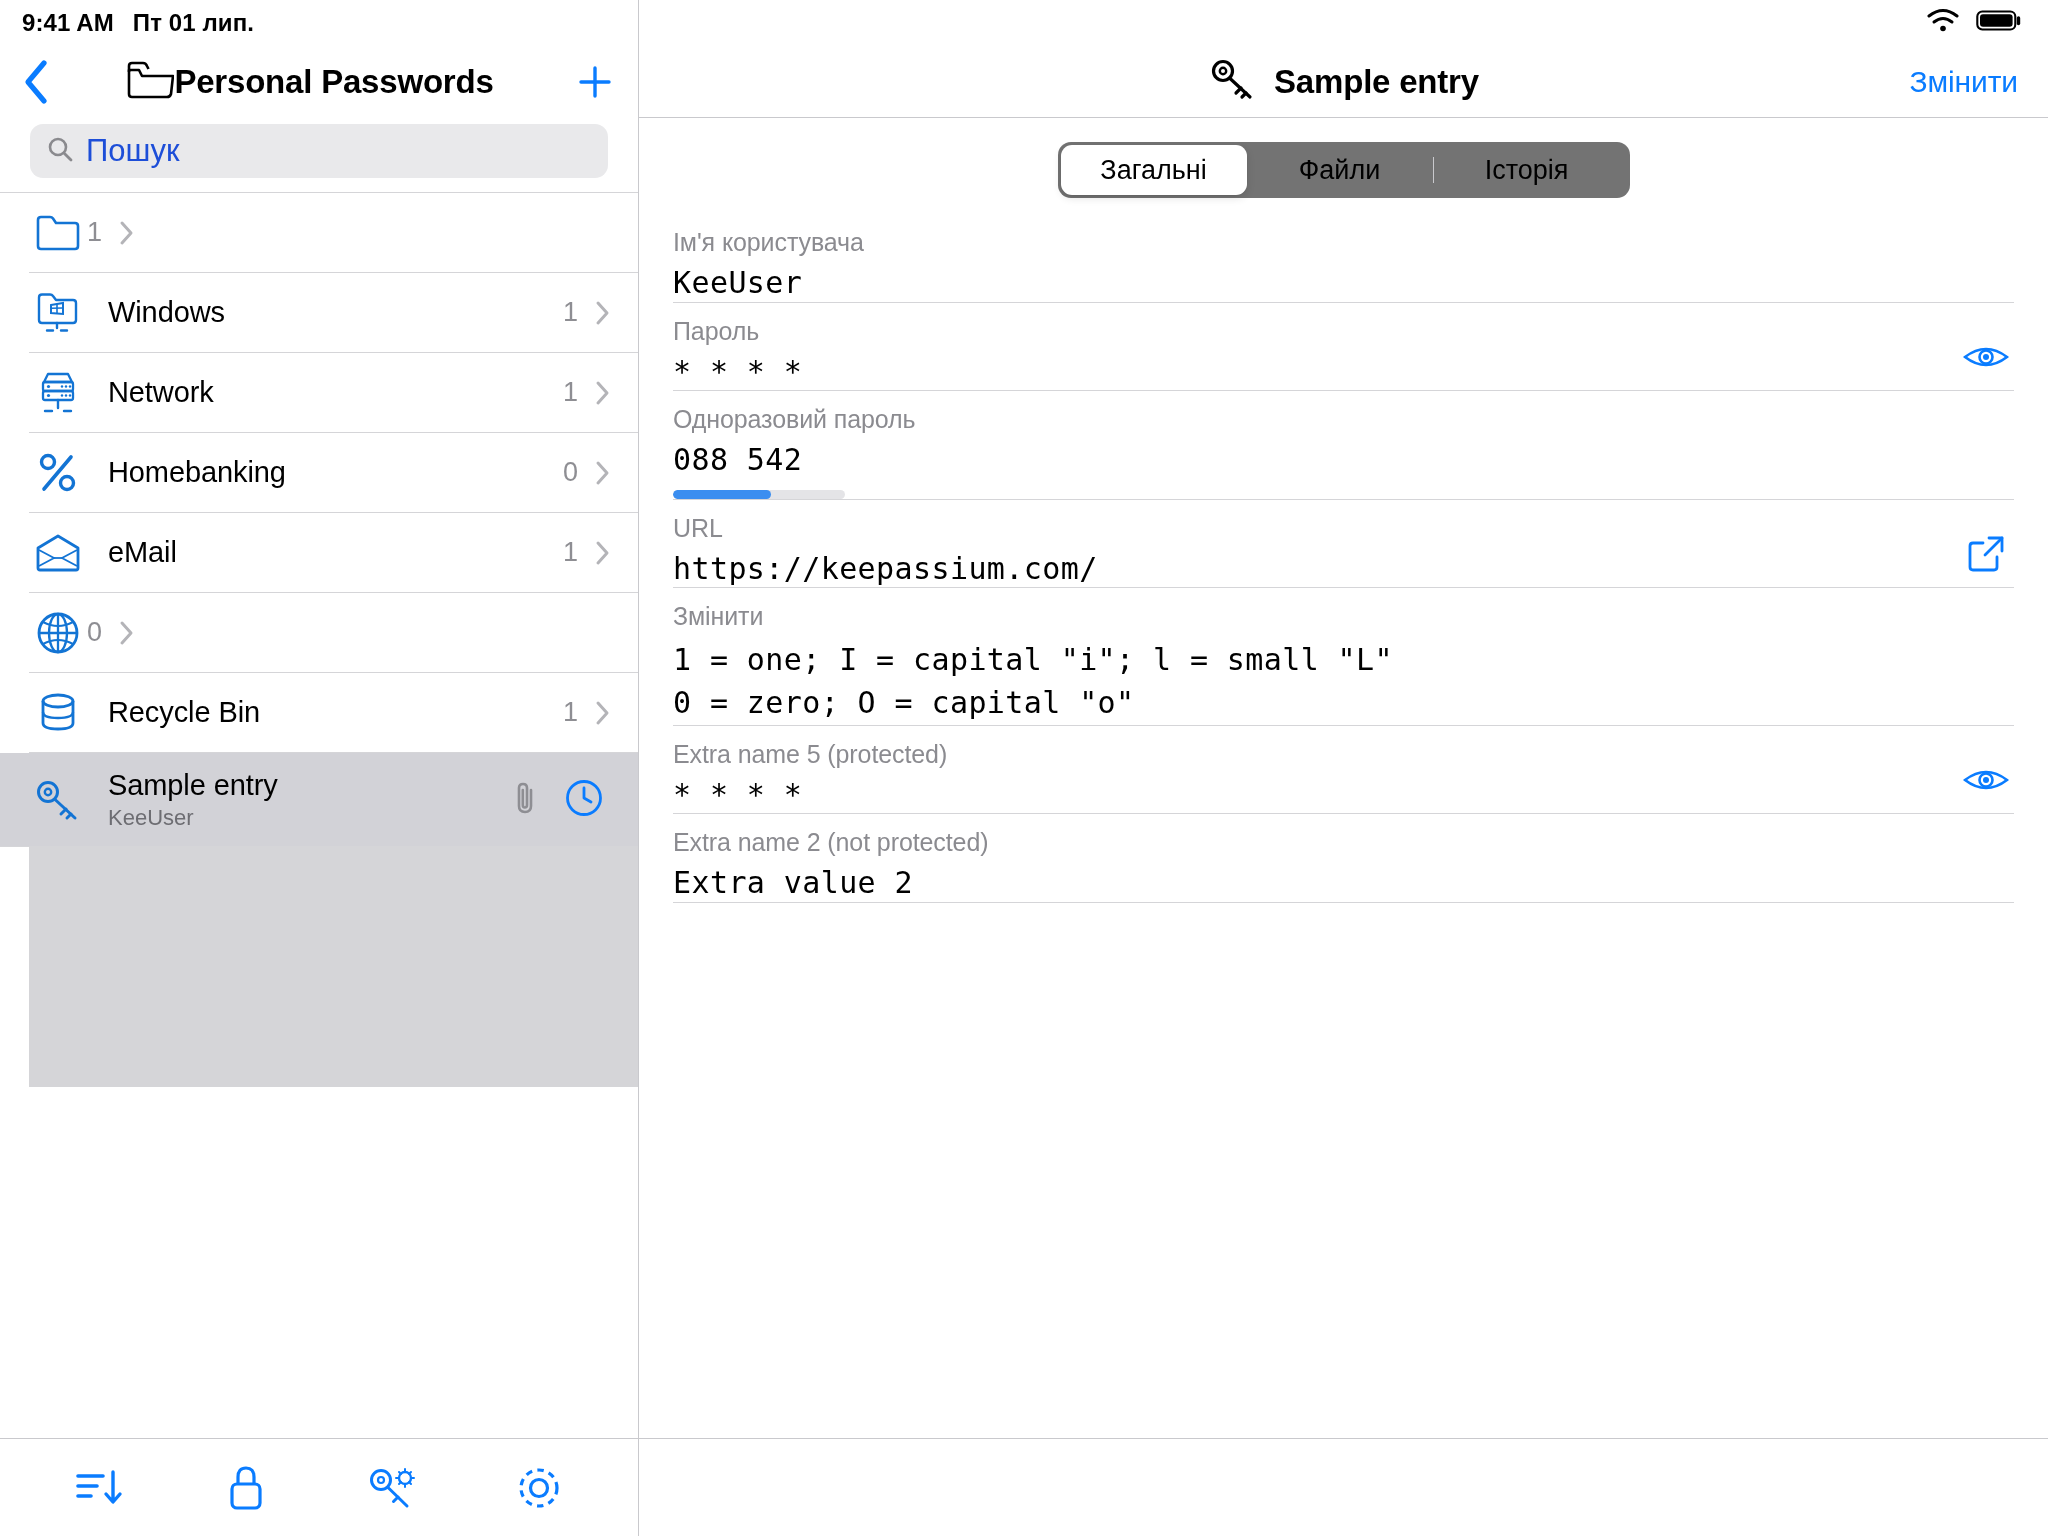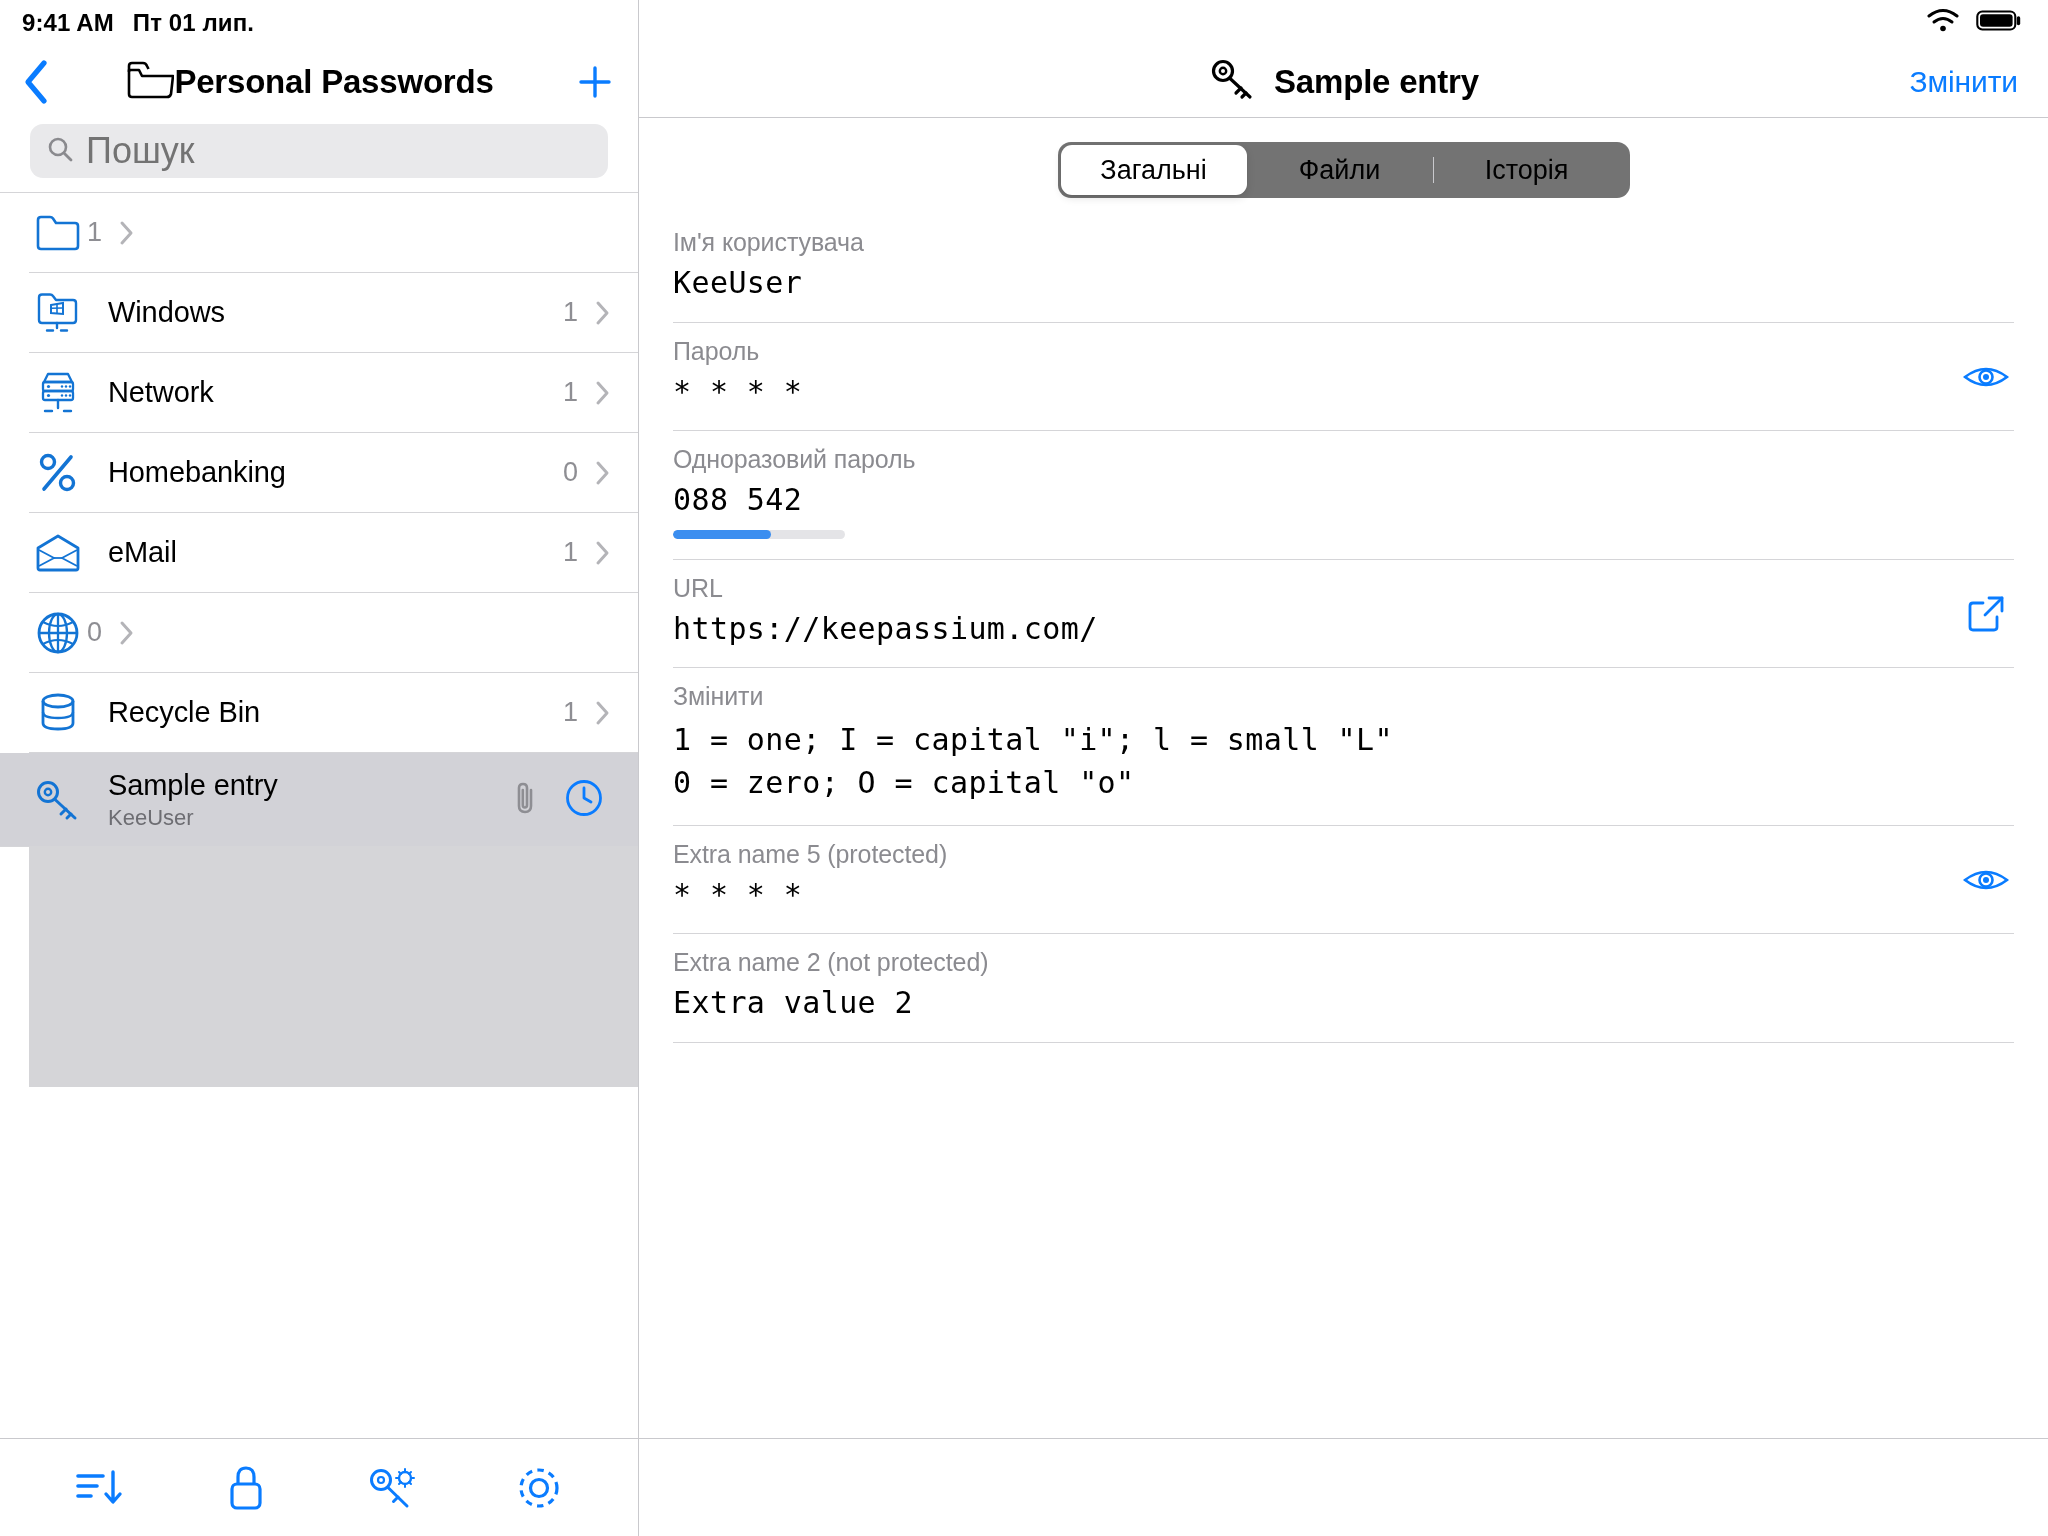--- a/index.html
+++ b/index.html
@@ -52,21 +52,21 @@
     display: flex; align-items: center; justify-content: center;
     cursor: pointer;
   }
   .plus-btn svg { display: block; }
 
   .search-wrap { padding: 6px 30px 14px 30px; }
   .search-field {
     height: 54px; background: #e9e9eb; border-radius: 13px;
     display: flex; align-items: center; padding: 0 16px; gap: 12px;
   }
-  .search-placeholder { font-size: 36px; color: #737373; }
+  .search-placeholder { font-size: 31px; color: #1d4ed8; }
 
   .group-list { flex: 1 1 auto; overflow: hidden; }
   .grow-sep { height: 1px; background: #d5d5d8; margin-left: 0; }
   .grow-sep.inset { margin-left: 29px; }
 
   .row {
     height: 79px; display: flex; align-items: center;
     padding: 0 24px 0 29px; gap: 0;
     background: transparent; cursor: pointer;
   }
@@ -162,21 +162,21 @@
     box-shadow: 0 3px 8px rgba(0,0,0,.12), 0 1px 1px rgba(0,0,0,.04);
   }
   .seg-div {
     width: 1px; background: #c9c9cd; margin: 12px 0; align-self: stretch;
   }
 
   .fields { flex: 1 1 auto; padding: 0 0 0 0; overflow: hidden; }
   .field {
     padding: 14px 34px 0 34px; position: relative;
   }
-  .field-inner { border-bottom: 1px solid #d5d5d8; padding-bottom: 20px; position: relative; }
+  .field-inner { border-bottom: 1px solid #d5d5d8; padding-bottom: 0; position: relative; }
   .field-label {
     font-size: 25px; color: #8b8b90; letter-spacing: -.1px; margin-bottom: 8px;
   }
   .field-value {
     font-family: "DejaVu Sans Mono", "Liberation Mono", monospace;
     font-size: 30px; color: #000; letter-spacing: .4px;
     white-space: pre; line-height: 1.22;
   }
   .field-action {
     position: absolute; right: 0; top: 18px;

